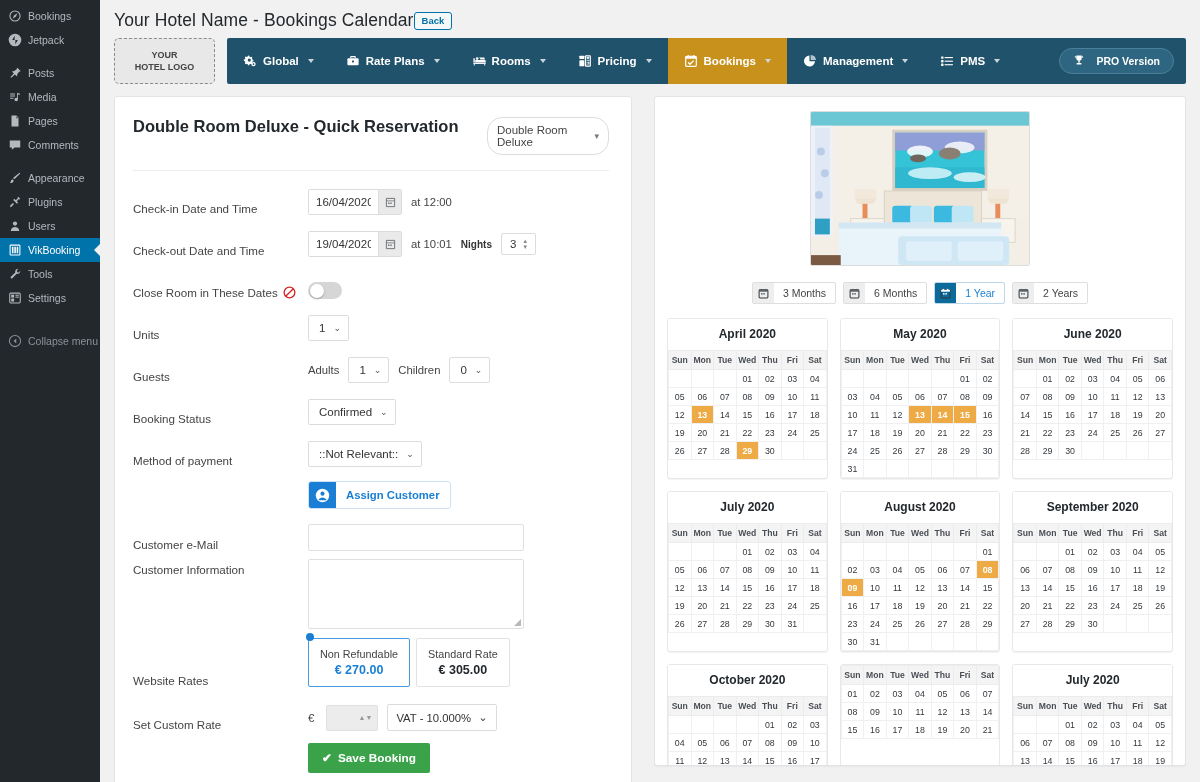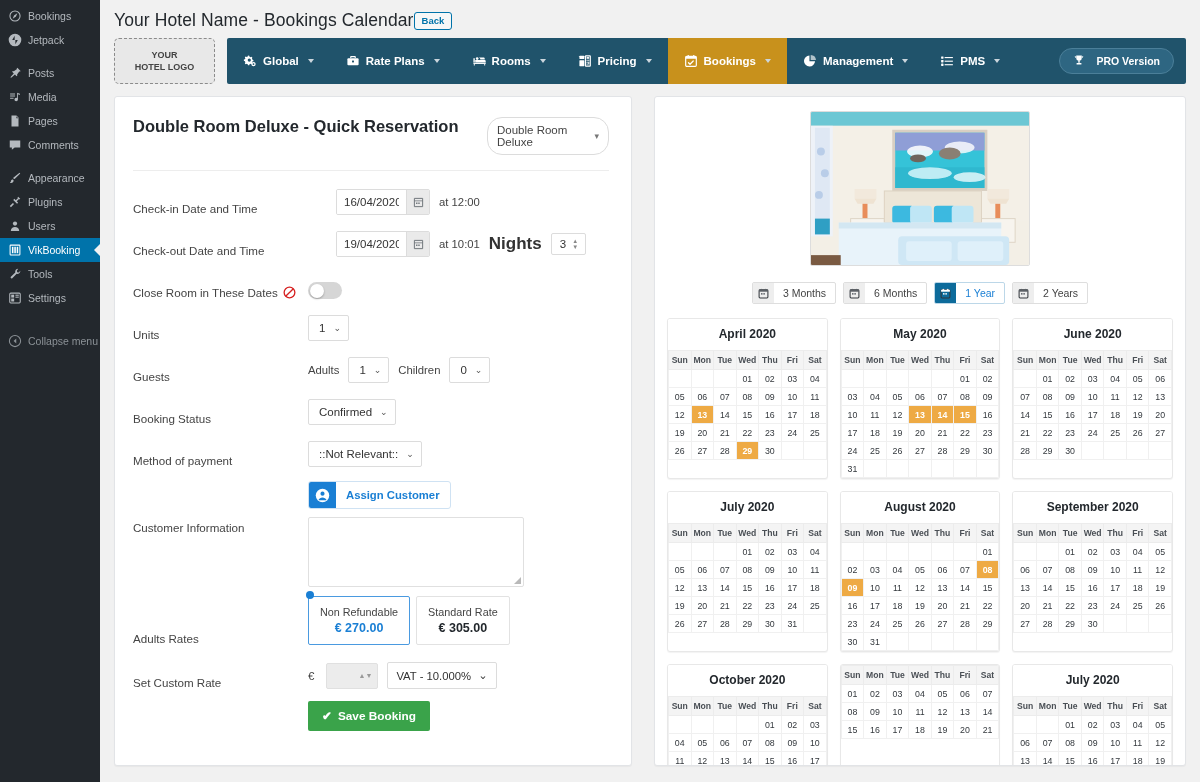--- a/index.html
+++ b/index.html
@@ -93,30 +93,30 @@
   }
   .room-select .ar { color:#777; font-size:9px; }
   .hr { height:1px; background:#ededed; margin:15px 0 10px; }
 
   .row { display:flex; align-items:flex-end; min-height:34px; margin-bottom:8px; }
   .row-label { width:175px; flex:0 0 175px; font-size:11.6px; color:#444;
     display:flex; align-items:center; gap:5px; }
   .row-ctl { display:flex; align-items:center; gap:9px; flex-wrap:wrap; }
 
   .date-wrap { display:flex; align-items:stretch; border:1px solid #dcdcdc;
-    border-radius:2px; overflow:hidden; background:#fff;margin-left:28px; }
+    border-radius:2px; overflow:hidden; background:#fff; }
   .date-wrap input {
     border:0; outline:0; width:69px; font-size:11.5px; color:#333;
     padding:6px 7px; font-family:inherit; background:#fff;
   }
   .date-btn { width:23px; background:#eaeaea; border-left:1px solid #dcdcdc;
     display:flex; align-items:center; justify-content:center; cursor:pointer; }
   .date-btn svg { width:11px; height:11px; fill:#6c7278; }
   .at-time { font-size:11.3px; color:#444; }
-  .nights-lbl { font-size:17px; font-weight:bold; color:#333; }
+  .nights-lbl { font-size:10px; font-weight:bold; color:#333; }
   .spin {
     border:1px solid #dcdcdc; border-radius:2px; background:#fff;
     display:flex; align-items:center; padding:4px 4px 4px 8px; gap:6px;
     font-size:11.5px; color:#333; width:35px;
   }
   .spin .arrows { display:flex; flex-direction:column; gap:1px; color:#888; font-size:6px; line-height:5px; }
 
   .toggle { width:34px; height:17px; border-radius:9px; background:#d6d6d6;
     position:relative; cursor:pointer; }
   .toggle:after { content:""; position:absolute; left:1.5px; top:1.5px;
@@ -561,30 +561,36 @@
                     <circle cx="8" cy="8" r="7.2"></circle>
                     <circle cx="8" cy="6" r="2.2" fill="#1a7fd4"></circle>
                     <path d="M3.6 13c.9-2 2.5-3 4.4-3s3.5 1 4.4 3z" fill="#1a7fd4"></path>
                   </svg>
               </div>
               <div class="assign-txt">Assign Customer</div>
             </div>
           </div>
         </div>
 
+        <div class="row">
+          <div class="row-label">Customer e-Mail</div>
+          <div class="row-ctl">
+            <div class="txt-input"></div>
+          </div>
+        </div>
 
         <div class="row" style="align-items:flex-start;">
           <div class="row-label" style="padding-top:4px;">Customer Information</div>
           <div class="row-ctl">
             <div class="txt-area"></div>
           </div>
         </div>
 
         <div class="row" style="margin-top:9px;">
-          <div class="row-label">Adults Rates</div>
+          <div class="row-label">Website Rates</div>
           <div class="row-ctl">
             <div class="rates" id="rates">
                 <span class="rate-dot"></span>
                 <div class="rate-box sel-rate">
                   <div class="rate-name">Non Refundable</div>
                   <div class="rate-val">€ 270.00</div>
                 </div>
                 <div class="rate-box">
                   <div class="rate-name">Standard Rate</div>
                   <div class="rate-val">€ 305.00</div>

